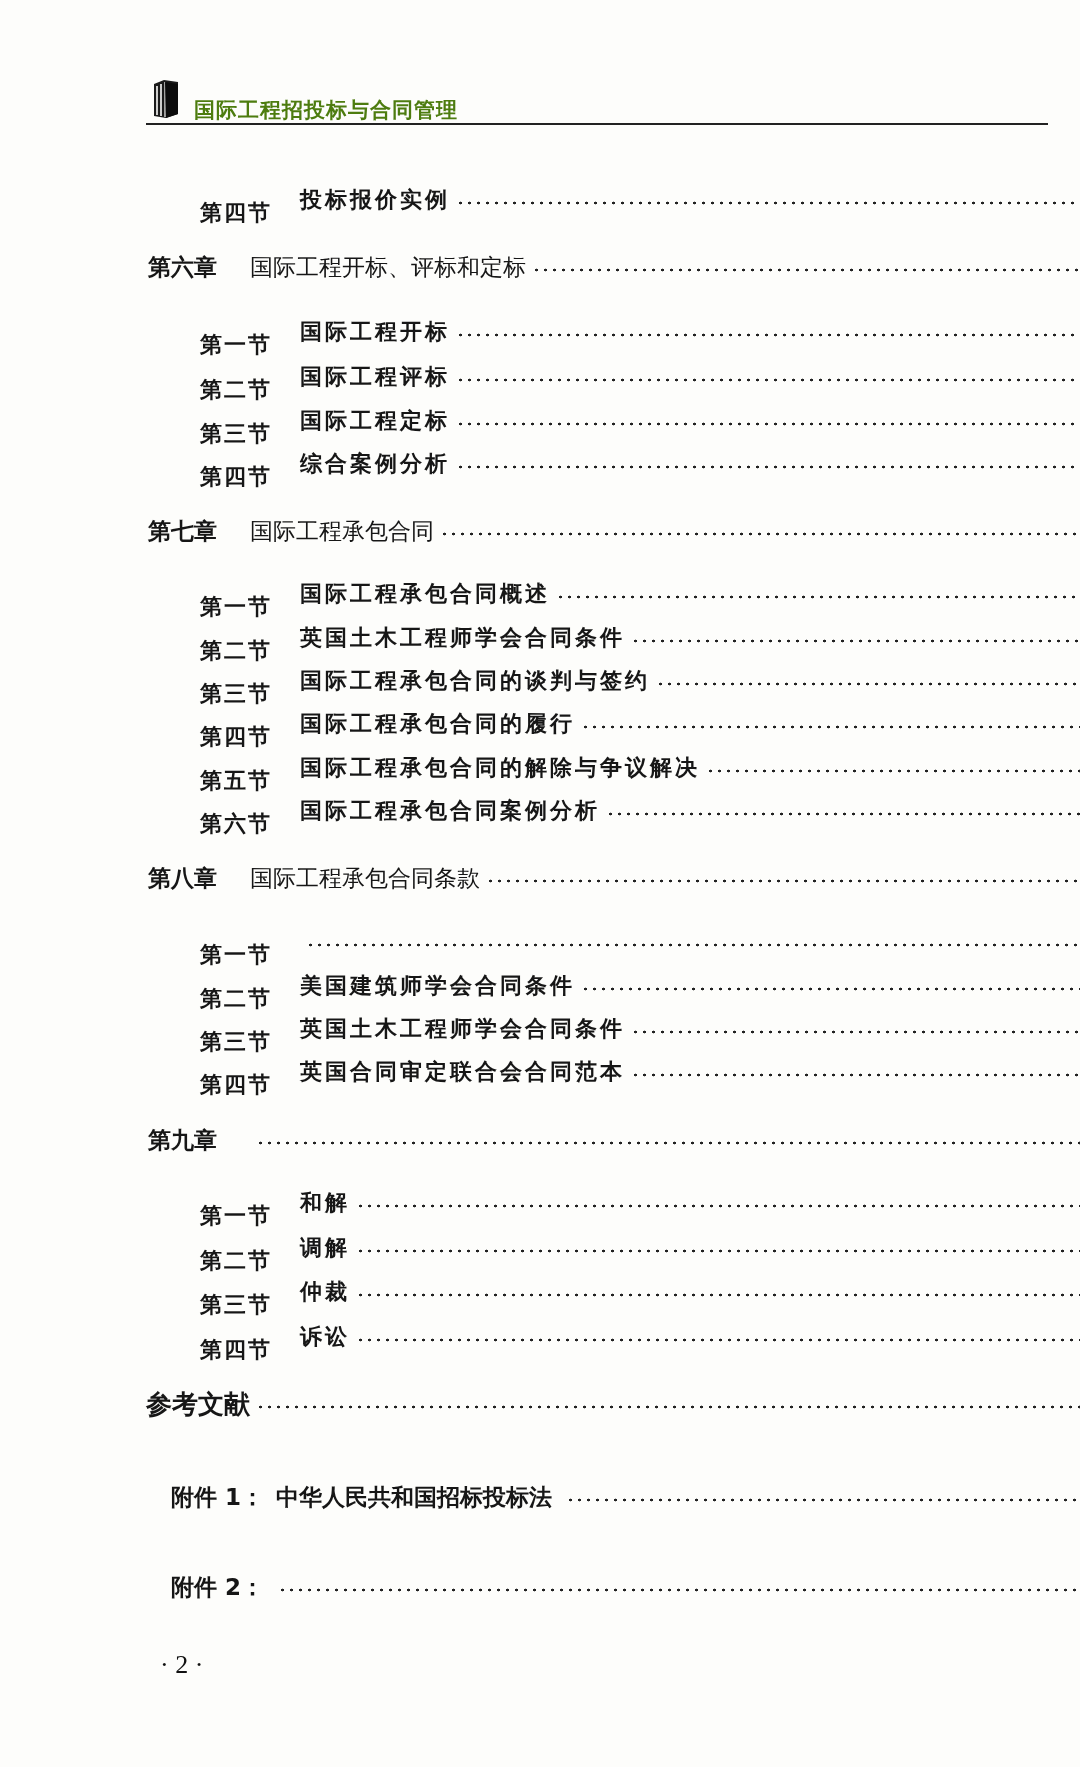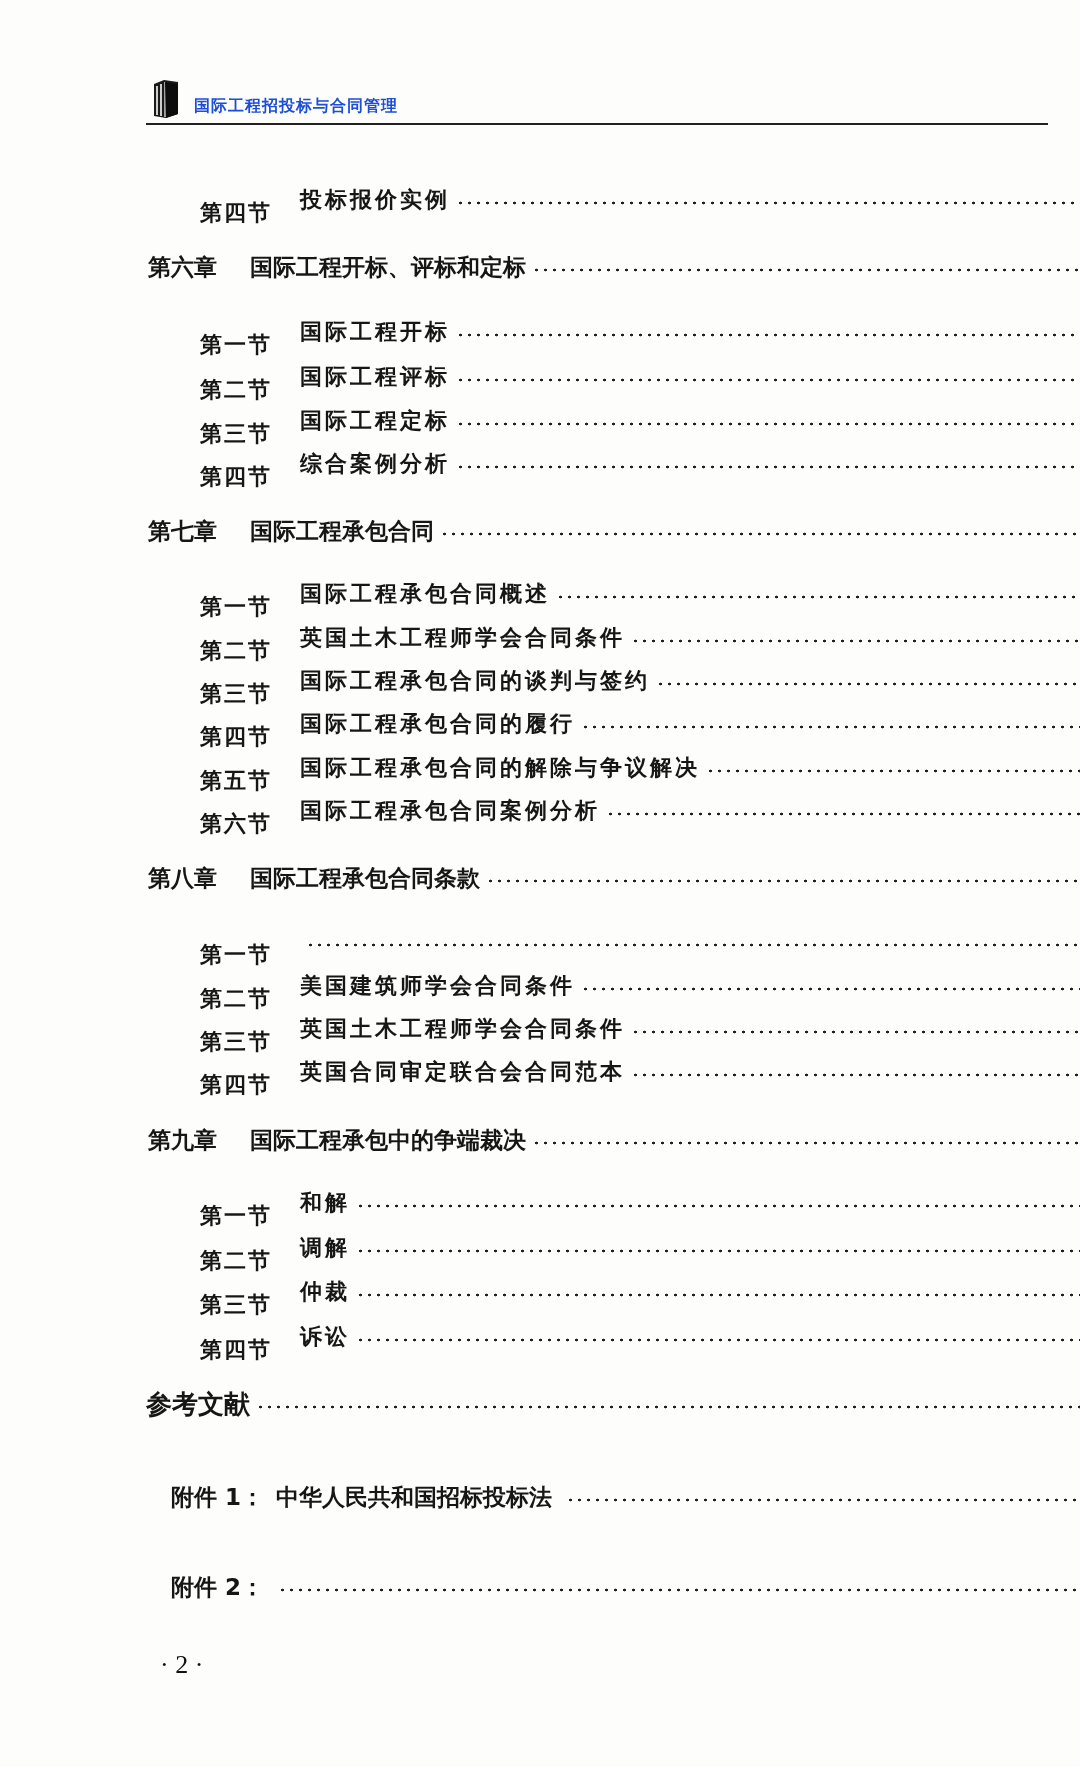--- a/index.html
+++ b/index.html
@@ -7,38 +7,38 @@
     width:1080px; height:1767px; position:relative; overflow:hidden;
     background:#fdfdfb;
     font-family:"DejaVu Serif", "Liberation Serif", serif;
     color:#161616;
   }
   .header { position:absolute; left:146px; top:74px; width:902px; height:52px; }
   .logo { position:absolute; left:2px; top:4px; width:36px; height:42px; }
   .header-title {
     position:absolute; left:48px; top:22px;
     font-family:"DejaVu Sans", sans-serif; font-weight:bold;
-    font-size:16px; letter-spacing:1px; color:#1d4ed8;
+    font-size:21px; letter-spacing:1px; color:#4d7c0f;
   }
   .header-rule { position:absolute; left:0; top:49px; width:902px; height:2px; background:#222; }
 
   .toc-row {
     position:absolute; left:0; width:1080px; height:36px;
     display:flex; align-items:center;
   }
   .toc-row .label, .toc-row .title { white-space:nowrap; }
   .toc-row .dots {
     flex:1; height:4px; margin:0 10px 0 6px;
     background-image:radial-gradient(circle, #222 1.3px, transparent 1.6px);
     background-size:9px 4px; background-repeat:repeat-x; background-position:left center;
     align-self:center; position:relative; top:3px;
   }
   .chapter { padding-left:148px; }
   .chapter .label { font-family:"DejaVu Sans", sans-serif; font-weight:bold; font-size:23px; width:102px; }
-  .chapter .title { font-family:"DejaVu Sans", sans-serif; font-weight:bold; font-size:23px; }
+  .chapter .title { font-family:"DejaVu Sans", sans-serif; font-weight:normal; font-size:23px; }
   .section { padding-left:200px; }
   .section .label { font-family:"DejaVu Serif", serif; font-size:22px; letter-spacing:2px; width:100px; font-weight:bold;margin-top:25px; }
   .section .title { font-family:"DejaVu Serif", serif; font-size:22px; letter-spacing:3px; font-weight:bold; }
   .plain { padding-left:146px; }
   .plain .title { font-family:"DejaVu Sans", sans-serif; font-weight:bold; font-size:26px; }
   .appendix { padding-left:146px; }
   .appendix .label { font-family:"DejaVu Sans", sans-serif; font-weight:bold; font-size:23px;margin-left:25px; }
   .appendix .title { font-family:"DejaVu Sans", sans-serif; font-weight:bold; font-size:23px; margin-left:12px; }
   .appendix .dots { margin-left:14px; }
 
@@ -169,21 +169,20 @@
   </div>
   <div class="toc-row section" style="top:1054px">
     <span class="label">第四节</span>
     <span class="title">英国合同审定联合会合同范本</span>
     <span class="dots"></span>
 
   </div>
 
   <div class="toc-row chapter" style="top:1122px">
     <span class="label">第九章</span>
-    <span class="title">国际工程承包中的争端裁决</span>
     <span class="dots"></span>
 
   </div>
   <div class="toc-row section" style="top:1185px">
     <span class="label">第一节</span>
     <span class="title">和解</span>
     <span class="dots"></span>
 
   </div>
   <div class="toc-row section" style="top:1230px">

